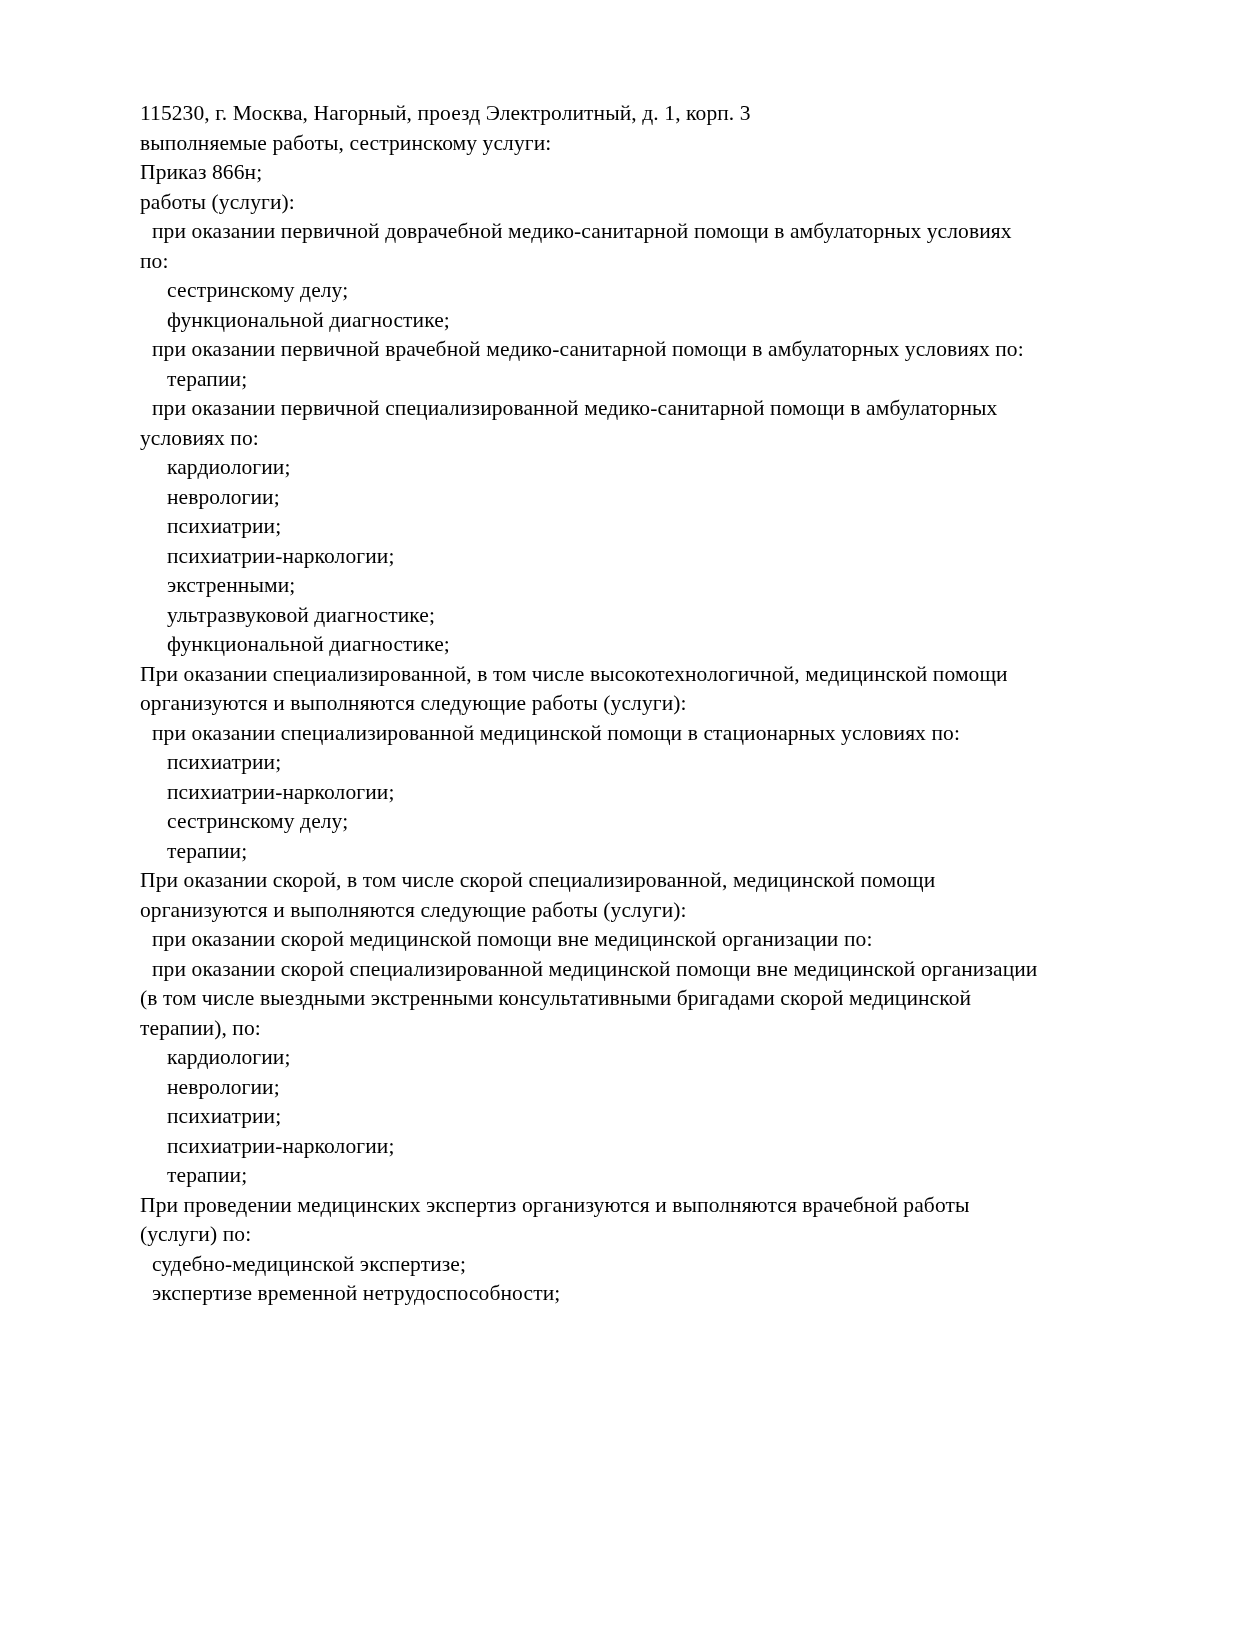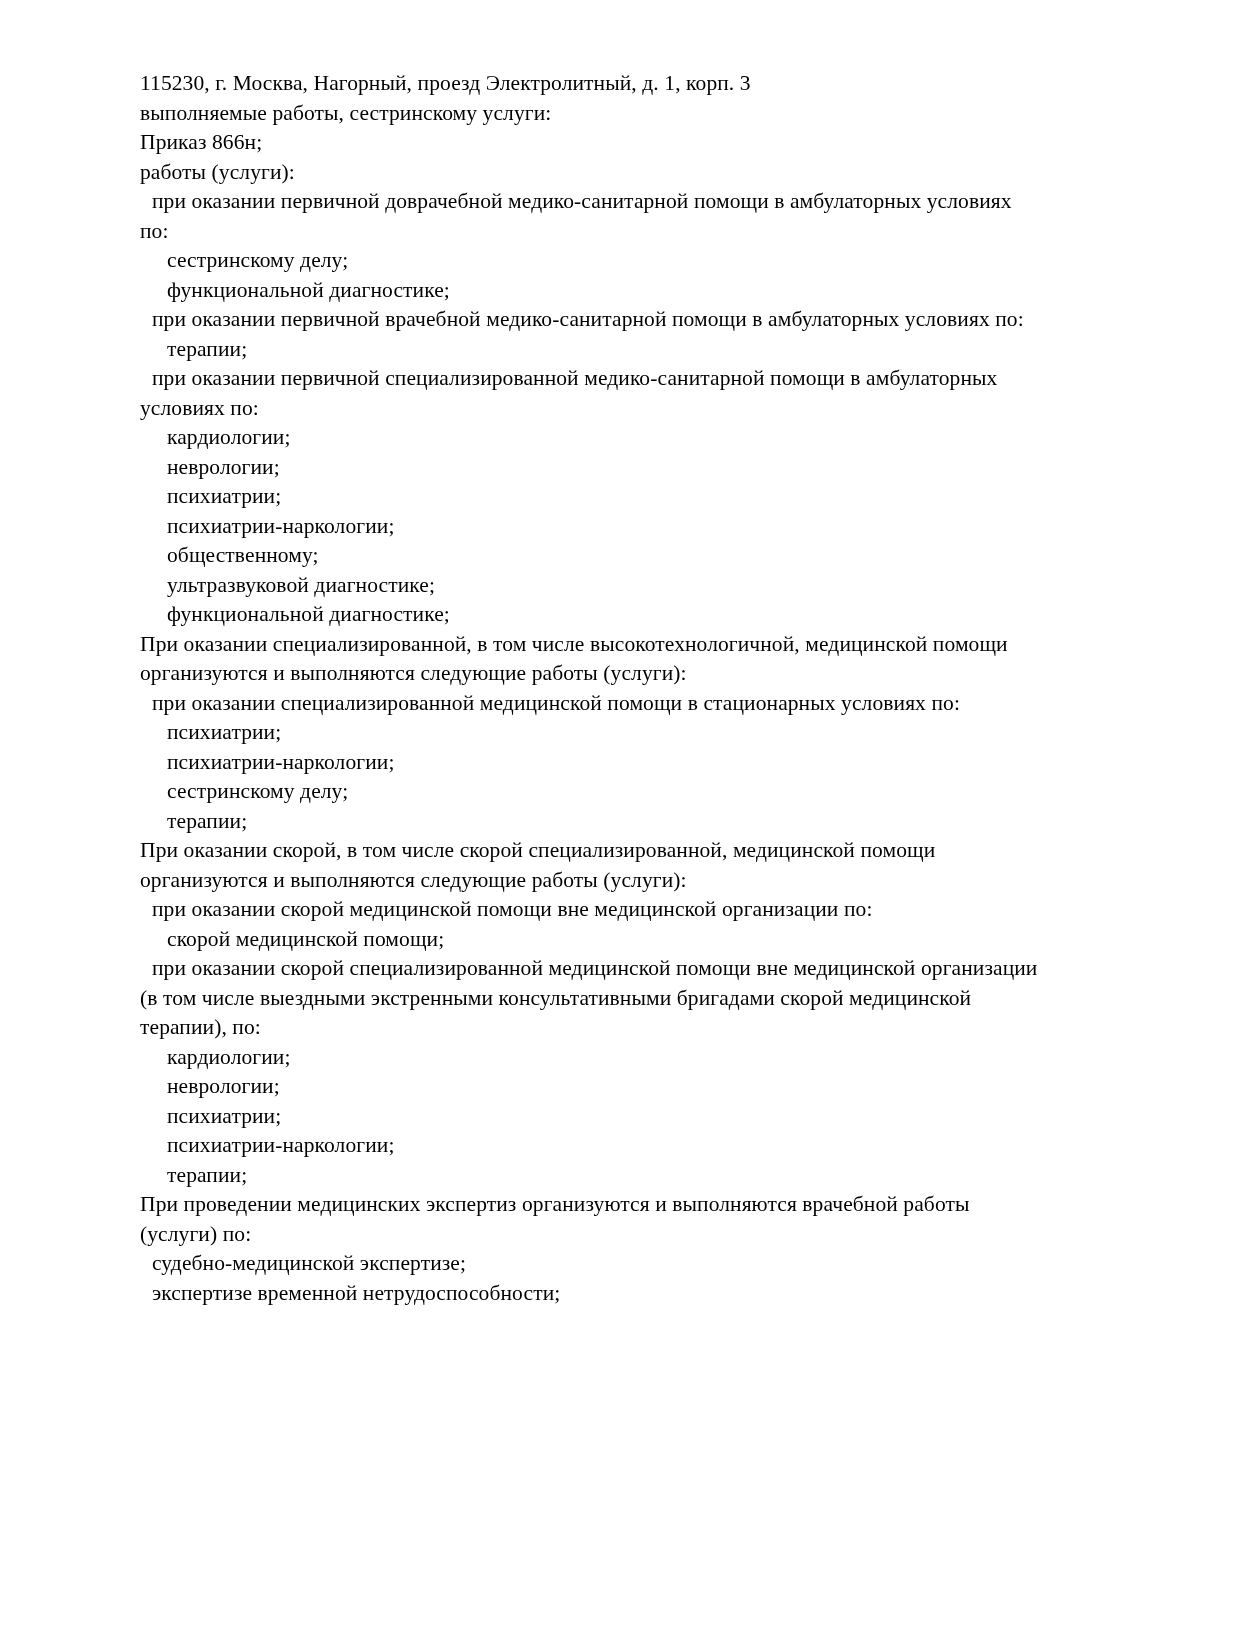--- a/index.html
+++ b/index.html
@@ -10,21 +10,21 @@
   body {
     width: 1240px;
     height: 1650px;
     overflow: hidden;
   }
   .page {
     box-sizing: border-box;
     width: 1240px;
     height: 1650px;
     background: #ffffff;
-    padding: 69px 128px 0 140px;
+    padding: 99px 128px 0 140px;
   }
   .doc-text {
     color: #000000;
     font-family: "Liberation Serif", "DejaVu Serif", serif;
     font-size: 21.5px;
     font-weight: 400;
   }
   .line {
     line-height: 29.5px;
     height: 29.5px;
@@ -49,34 +49,33 @@
       <div class="line indent-2">сестринскому делу;</div>
       <div class="line indent-2">функциональной диагностике;</div>
       <div class="line indent-1">при оказании первичной врачебной медико-санитарной помощи в амбулаторных условиях по:</div>
       <div class="line indent-2">терапии;</div>
       <div class="line indent-1">при оказании первичной специализированной медико-санитарной помощи в амбулаторных</div>
       <div class="line indent-0">условиях по:</div>
       <div class="line indent-2">кардиологии;</div>
       <div class="line indent-2">неврологии;</div>
       <div class="line indent-2">психиатрии;</div>
       <div class="line indent-2">психиатрии-наркологии;</div>
-      <div class="line indent-2">общественному;</div>
+      <div class="line indent-2">экстренными;</div>
       <div class="line indent-2">ультразвуковой диагностике;</div>
       <div class="line indent-2">функциональной диагностике;</div>
       <div class="line indent-0">При оказании специализированной, в том числе высокотехнологичной, медицинской помощи</div>
       <div class="line indent-0">организуются и выполняются следующие работы (услуги):</div>
       <div class="line indent-1">при оказании специализированной медицинской помощи в стационарных условиях по:</div>
       <div class="line indent-2">психиатрии;</div>
       <div class="line indent-2">психиатрии-наркологии;</div>
       <div class="line indent-2">сестринскому делу;</div>
       <div class="line indent-2">терапии;</div>
       <div class="line indent-0">При оказании скорой, в том числе скорой специализированной, медицинской помощи</div>
       <div class="line indent-0">организуются и выполняются следующие работы (услуги):</div>
       <div class="line indent-1">при оказании скорой медицинской помощи вне медицинской организации по:</div>
-      <div class="line indent-2">скорой медицинской помощи;</div>
       <div class="line indent-1">при оказании скорой специализированной медицинской помощи вне медицинской организации</div>
       <div class="line indent-0">(в том числе выездными экстренными консультативными бригадами скорой медицинской</div>
       <div class="line indent-0">терапии), по:</div>
       <div class="line indent-2">кардиологии;</div>
       <div class="line indent-2">неврологии;</div>
       <div class="line indent-2">психиатрии;</div>
       <div class="line indent-2">психиатрии-наркологии;</div>
       <div class="line indent-2">терапии;</div>
       <div class="line indent-0">При проведении медицинских экспертиз организуются и выполняются врачебной работы</div>
       <div class="line indent-0">(услуги) по:</div>

